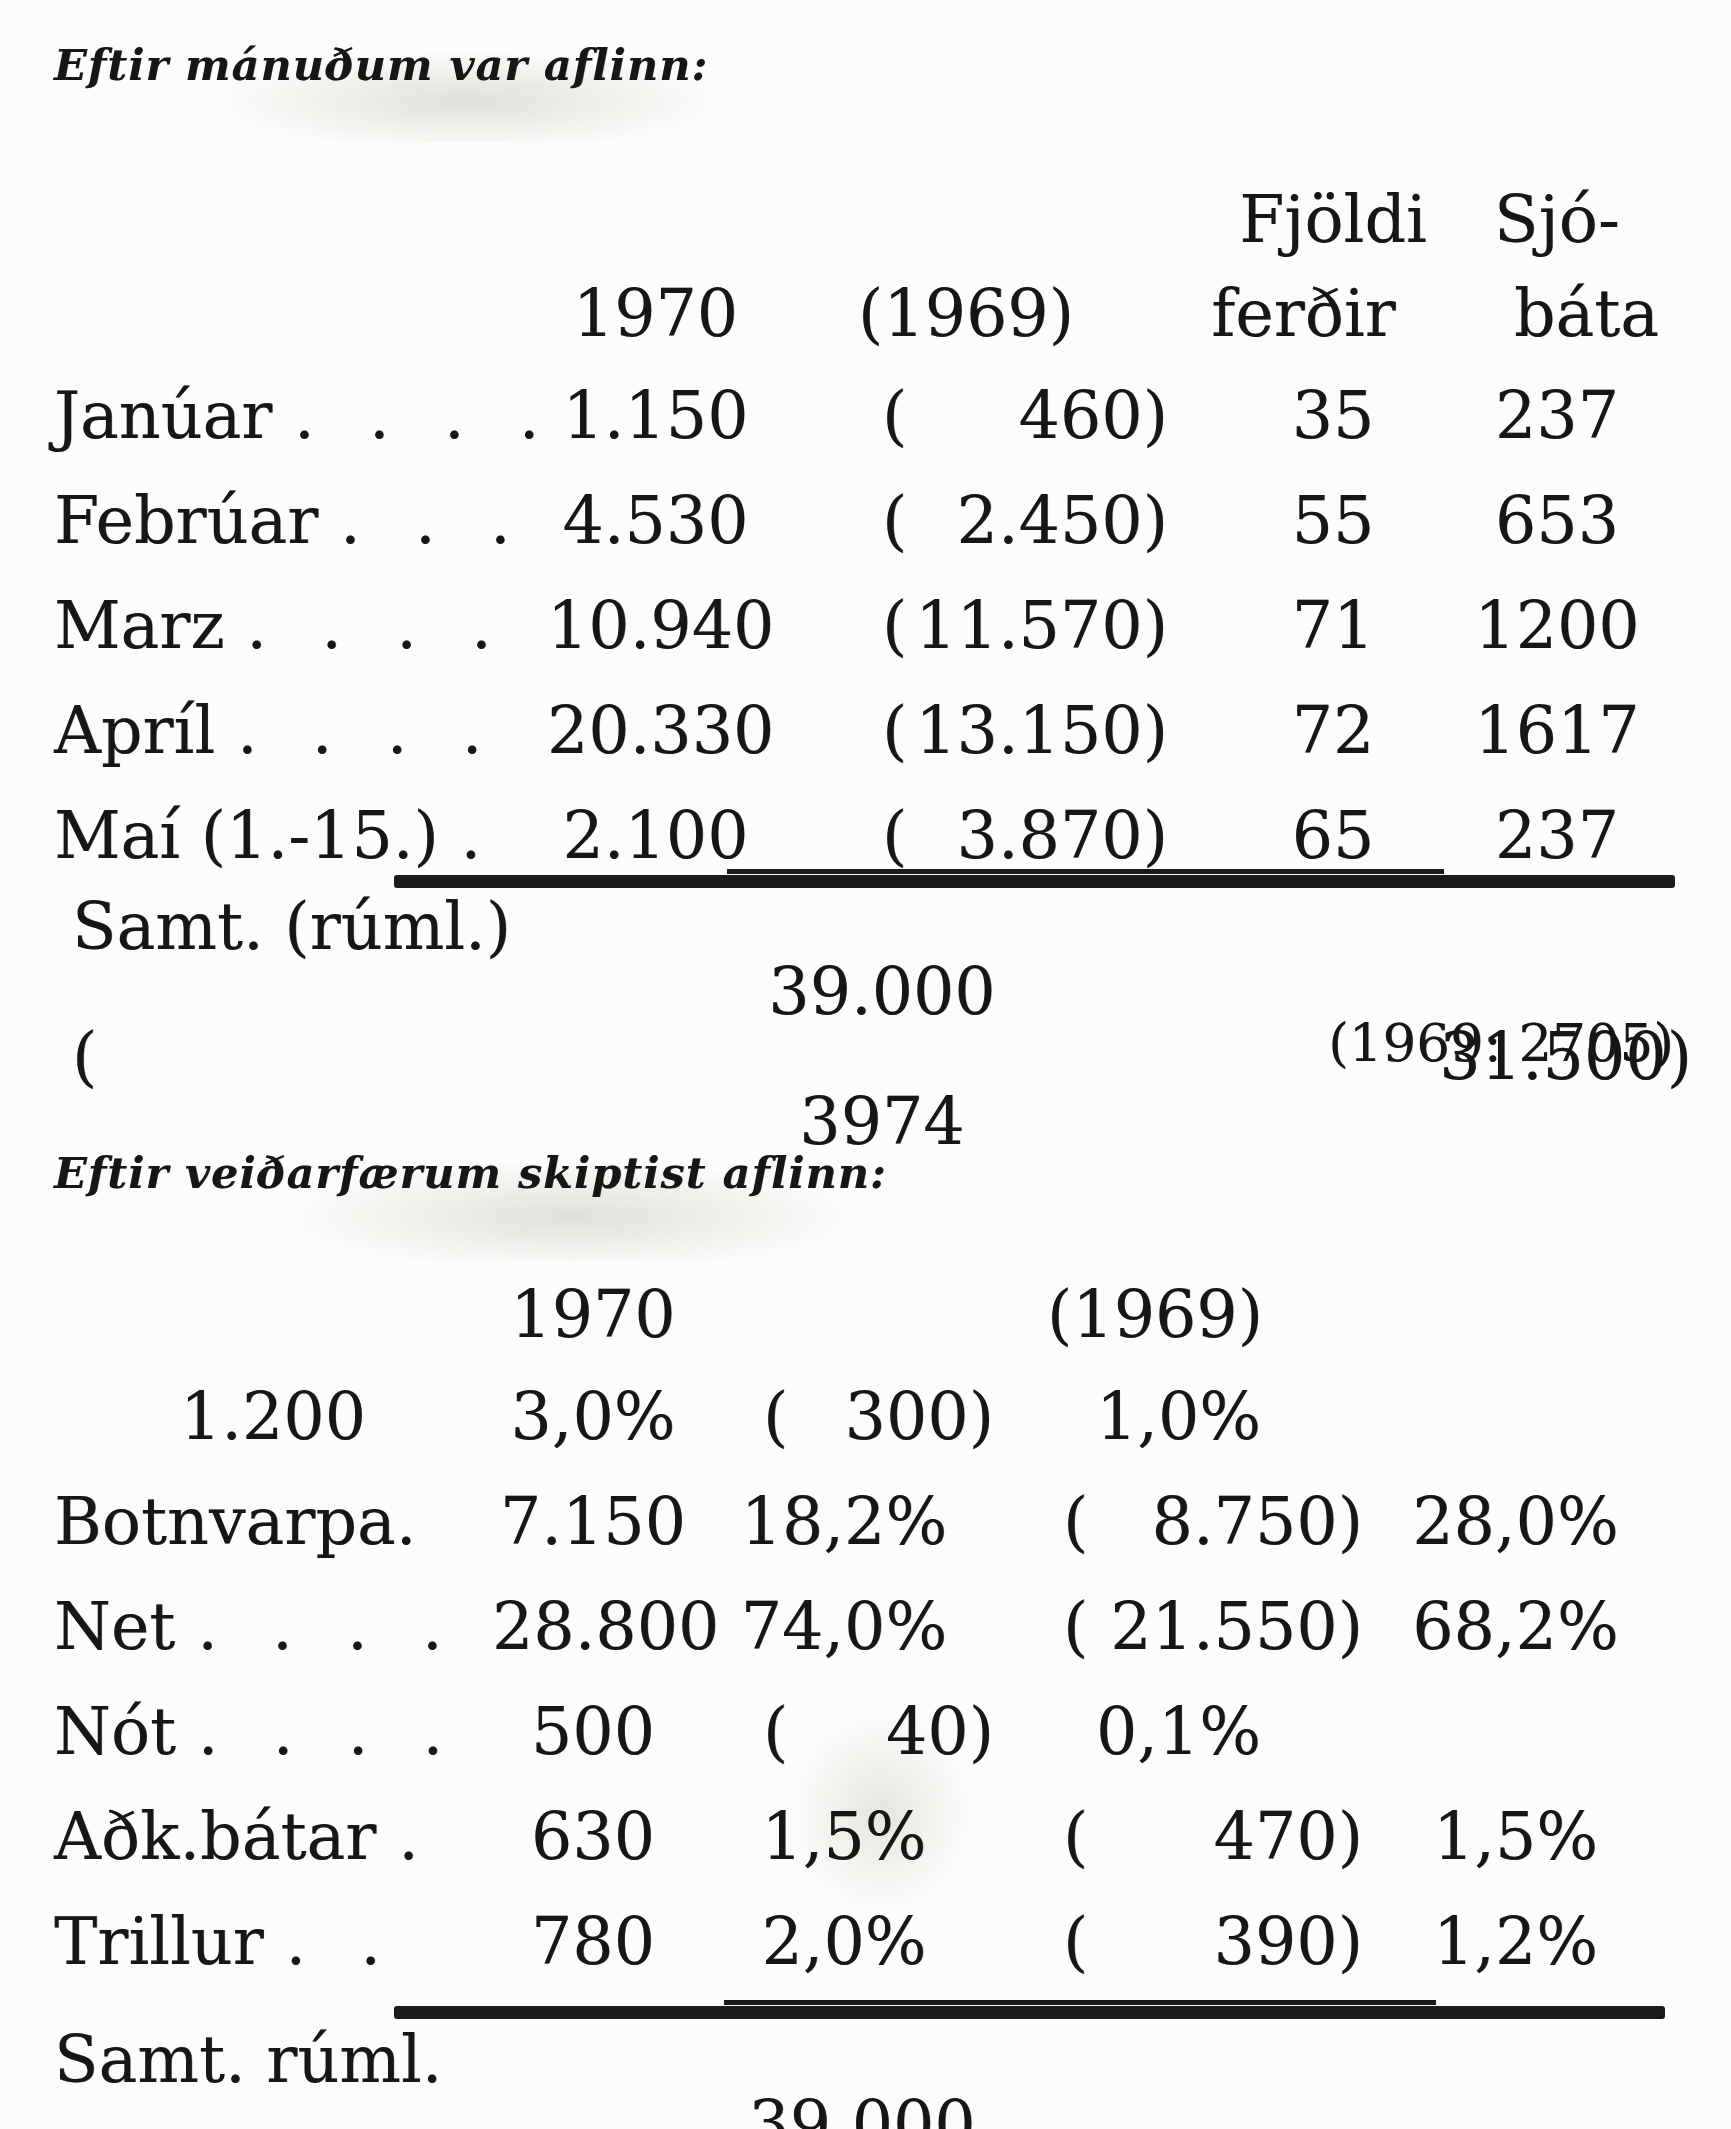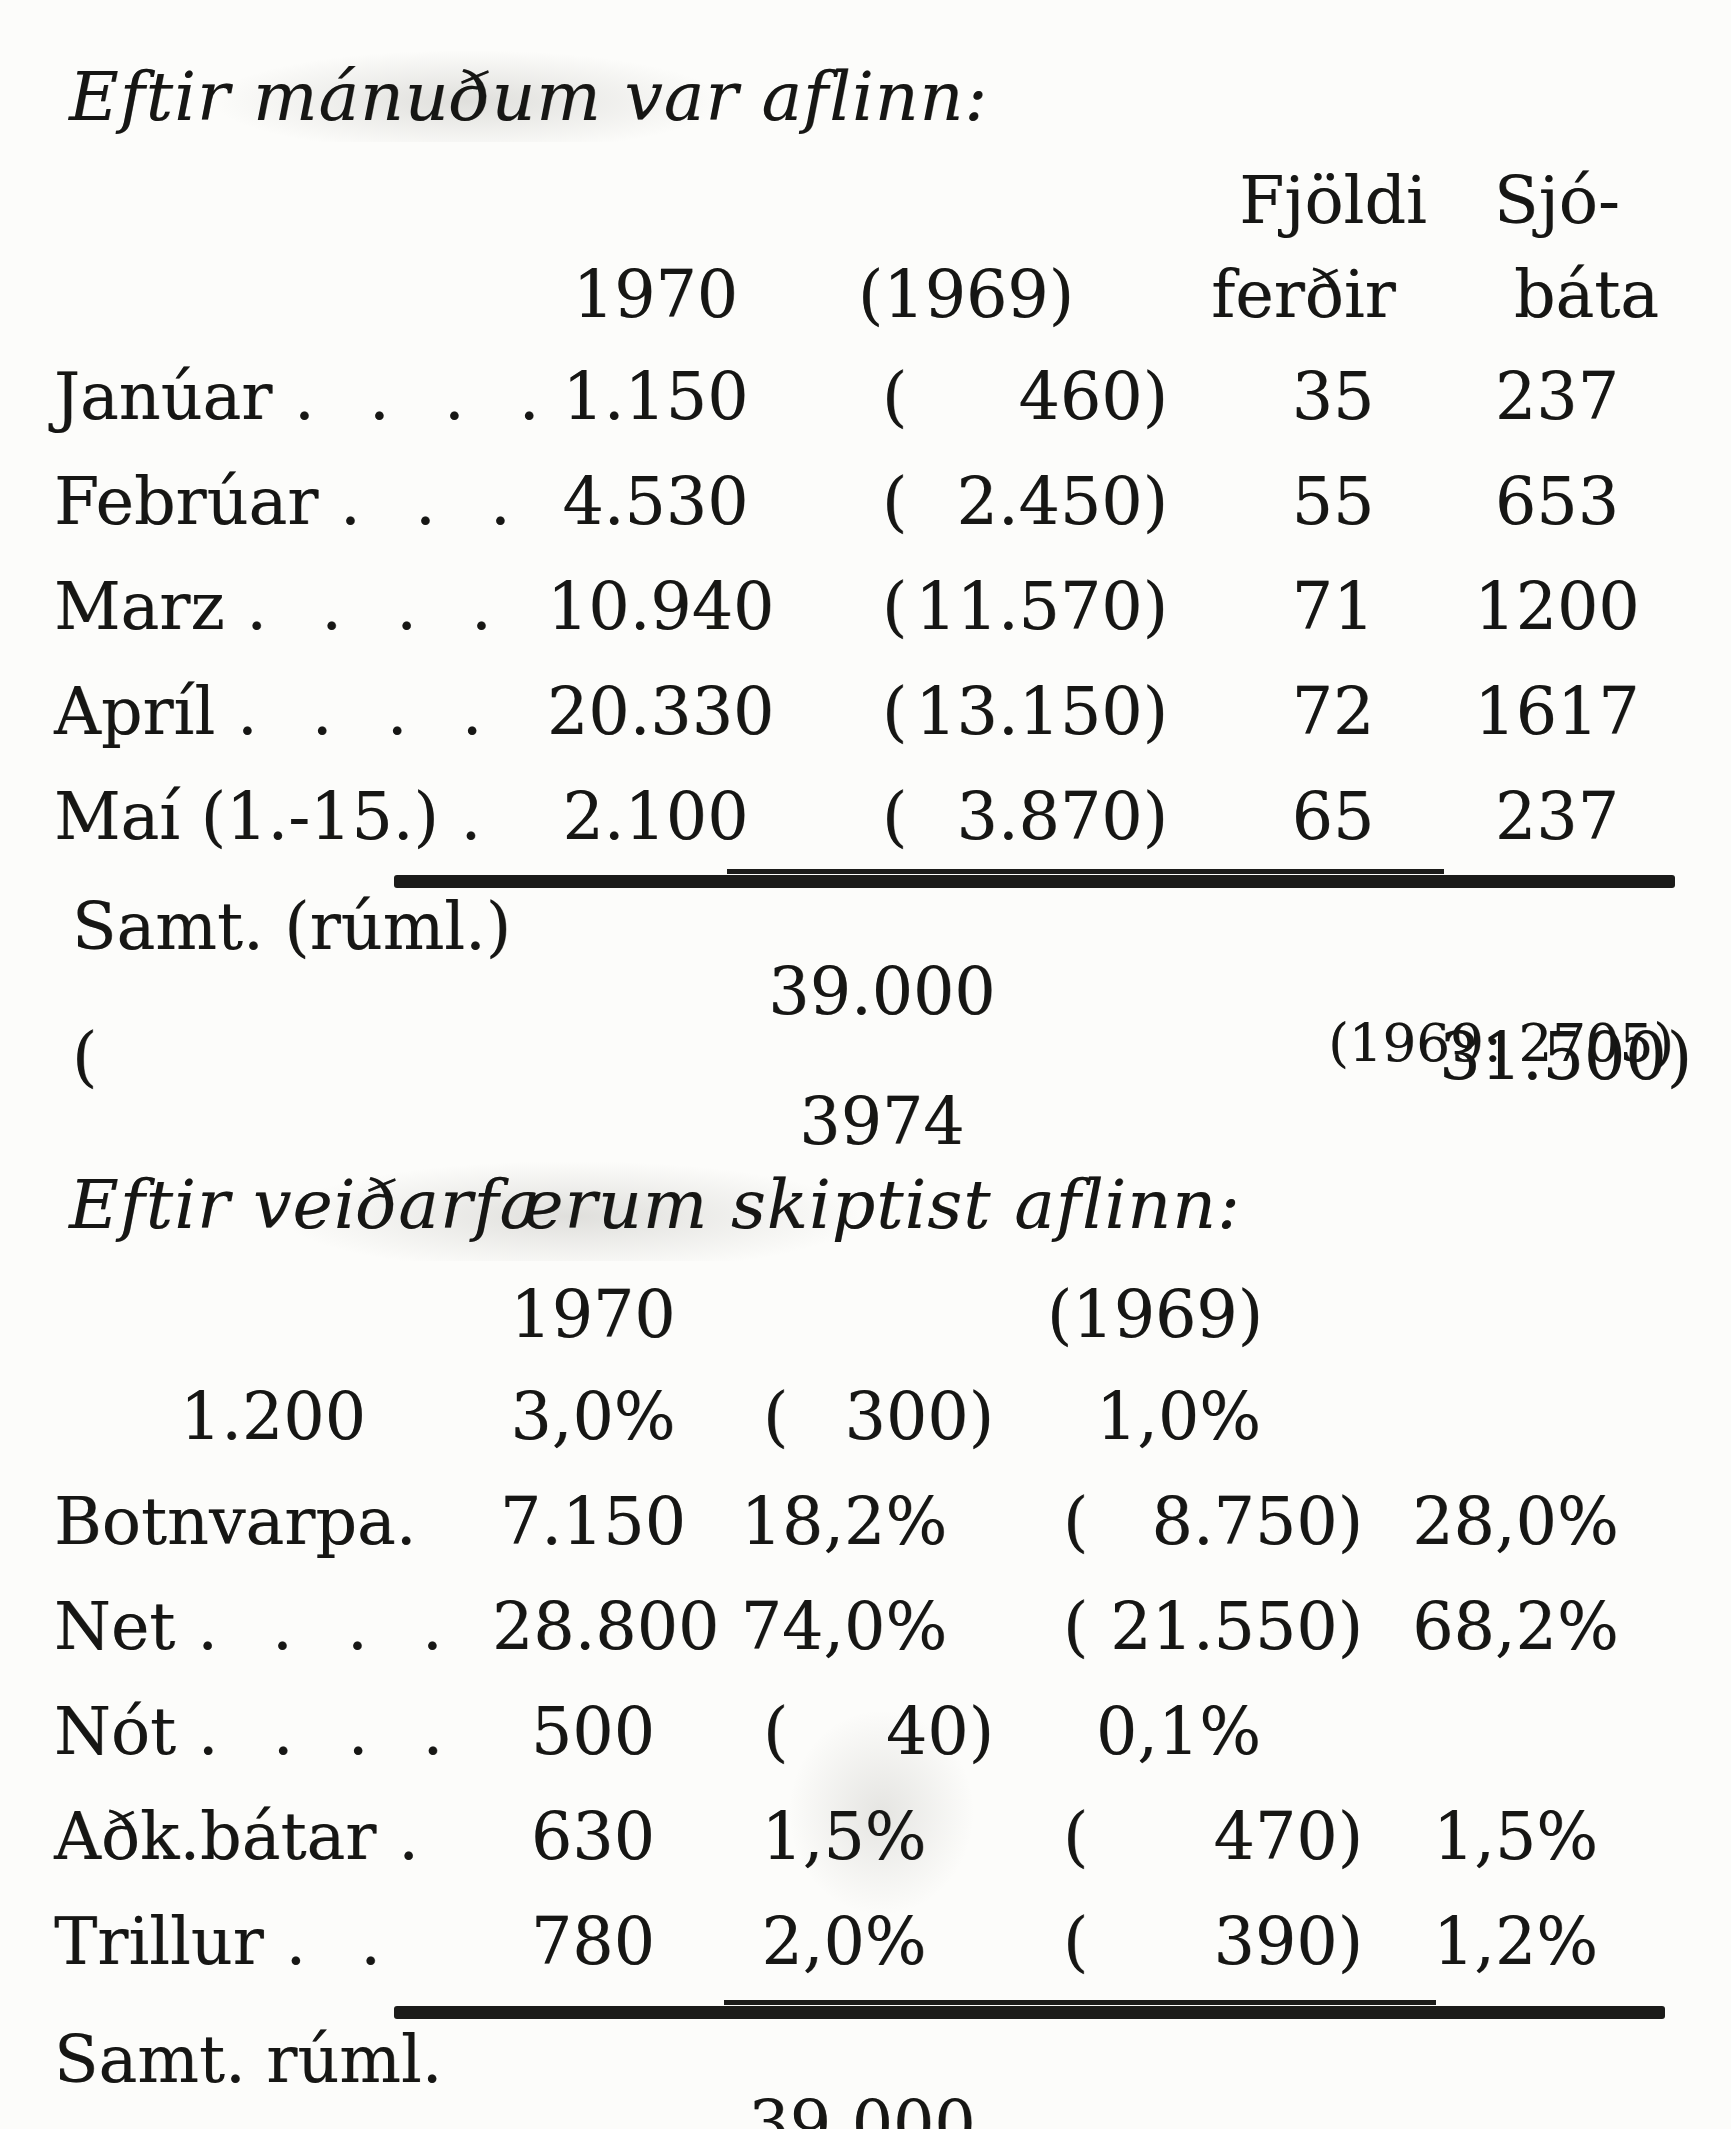--- a/index.html
+++ b/index.html
@@ -18,36 +18,36 @@
   
   .smudge{position:absolute;pointer-events:none;}
   .smudge-1{top:51px;left:217px;width:502px;height:91px;
     background:radial-gradient(ellipse at 50% 55%,rgba(110,108,100,0.20),rgba(110,108,100,0.0) 72%);}
   .smudge-2{top:1162px;left:286px;width:571px;height:99px;
     background:radial-gradient(ellipse at 50% 55%,rgba(110,108,100,0.20),rgba(110,108,100,0.0) 72%);}
   .smudge-3{top:1709px;left:788px;width:187px;height:207px;
     background:radial-gradient(ellipse at 50% 50%,rgba(110,108,100,0.16),rgba(110,108,100,0.0) 70%);}
 
   .doc-title{
-    position:absolute;left:54px;margin:15px;
-    font-size:68px;line-height:1.25;
-    font-style:italic;font-weight:400;
+    position:absolute;left:54px;margin:0;
+    font-size:43px;line-height:1.25;
+    font-style:italic;font-weight:700;
     letter-spacing:1px;
     white-space:nowrap;
   }
   .title-1{top:39px;}
   .title-2{top:1147px;}
 
   .tbl{position:absolute;left:54px;}
   .t1{top:156px;width:1620px;}
   .t2{top:1264px;width:1616px;}
 
   .row{display:grid;align-items:center;}
   .t1 .row{grid-template-columns:493px 217px 404px 271px 236px;height:105px;}
-  .t1 .hrow-a{height:89px;}
+  .t1 .hrow-a{height:89px;margin-top:19px;}
   .t1 .hrow-b{height:99px;}
   .t2 .row{grid-template-columns:438px 202px 300px 369px 305px;height:105px;}
   .t2 .hrow{height:100px;}
 
   .cell{font-size:65px;line-height:1;white-space:nowrap;}
   .num{text-align:center;}
   .ctr{text-align:center;}
   .bata{text-align:center;padding-left:59px;}
   .label .leader{word-spacing:29.6px;margin-left:21.7px;letter-spacing:2px;}
   .paren{display:flex;justify-content:space-between;align-items:center;}

